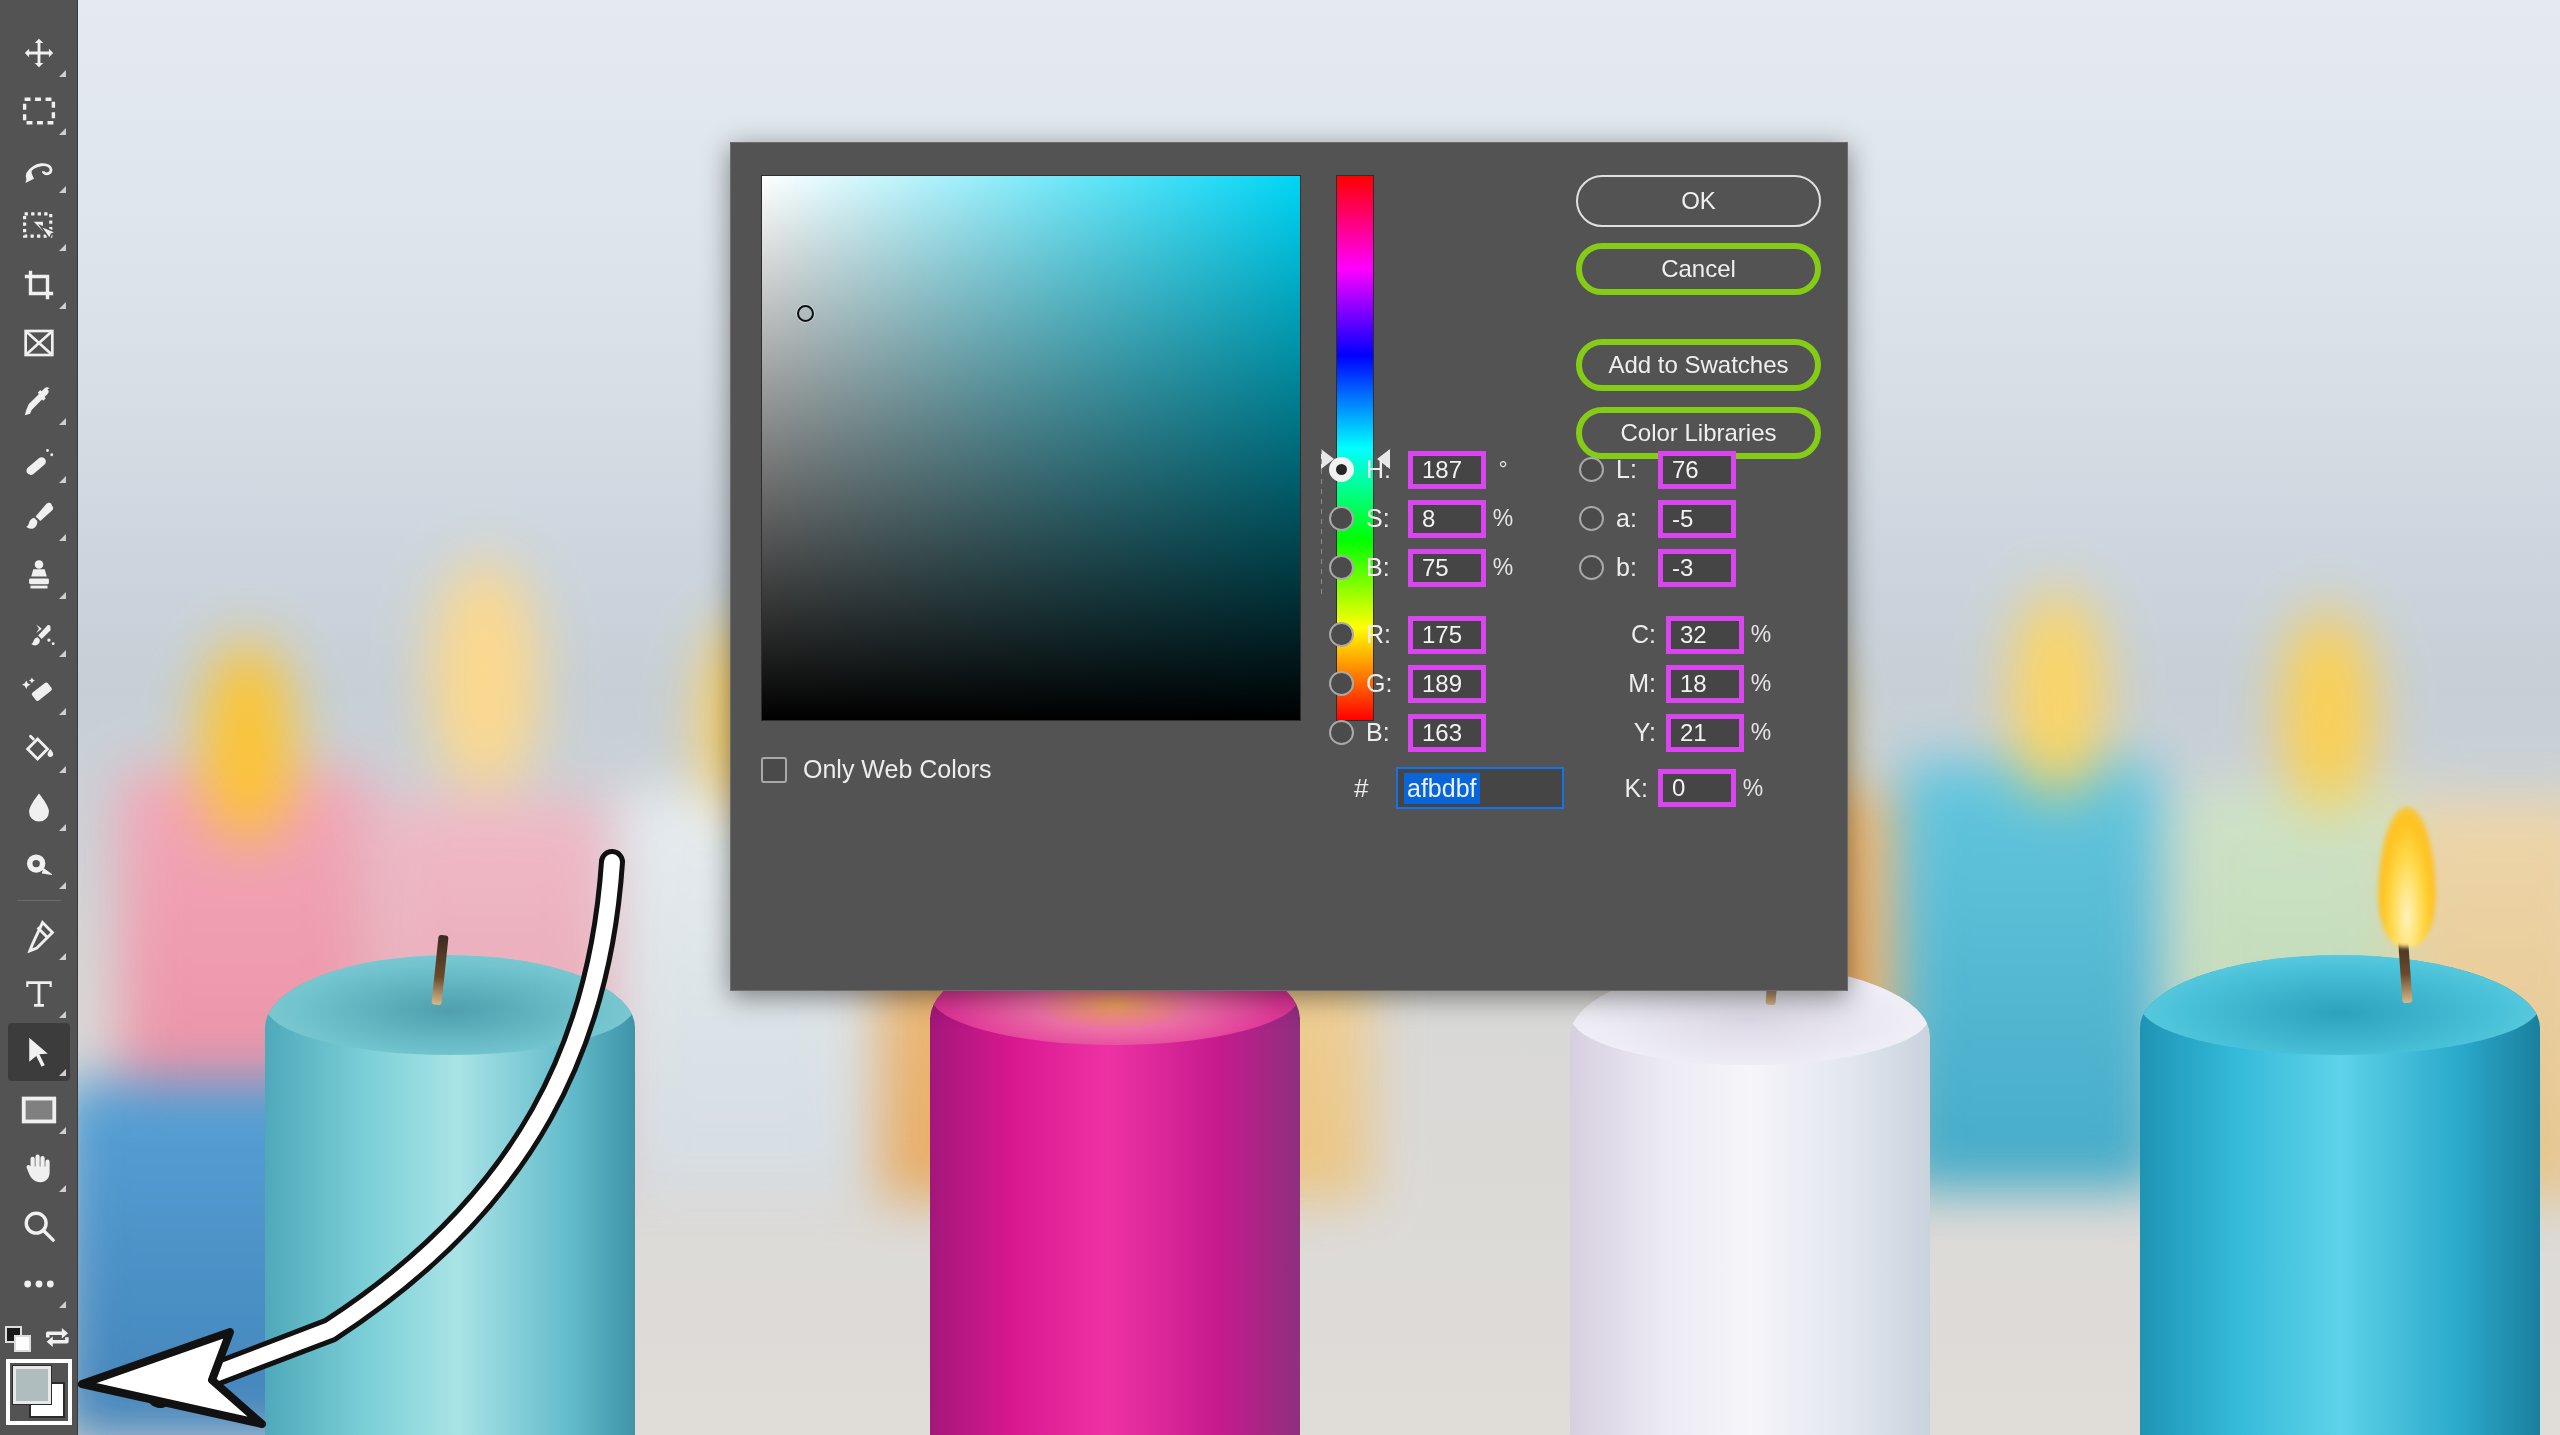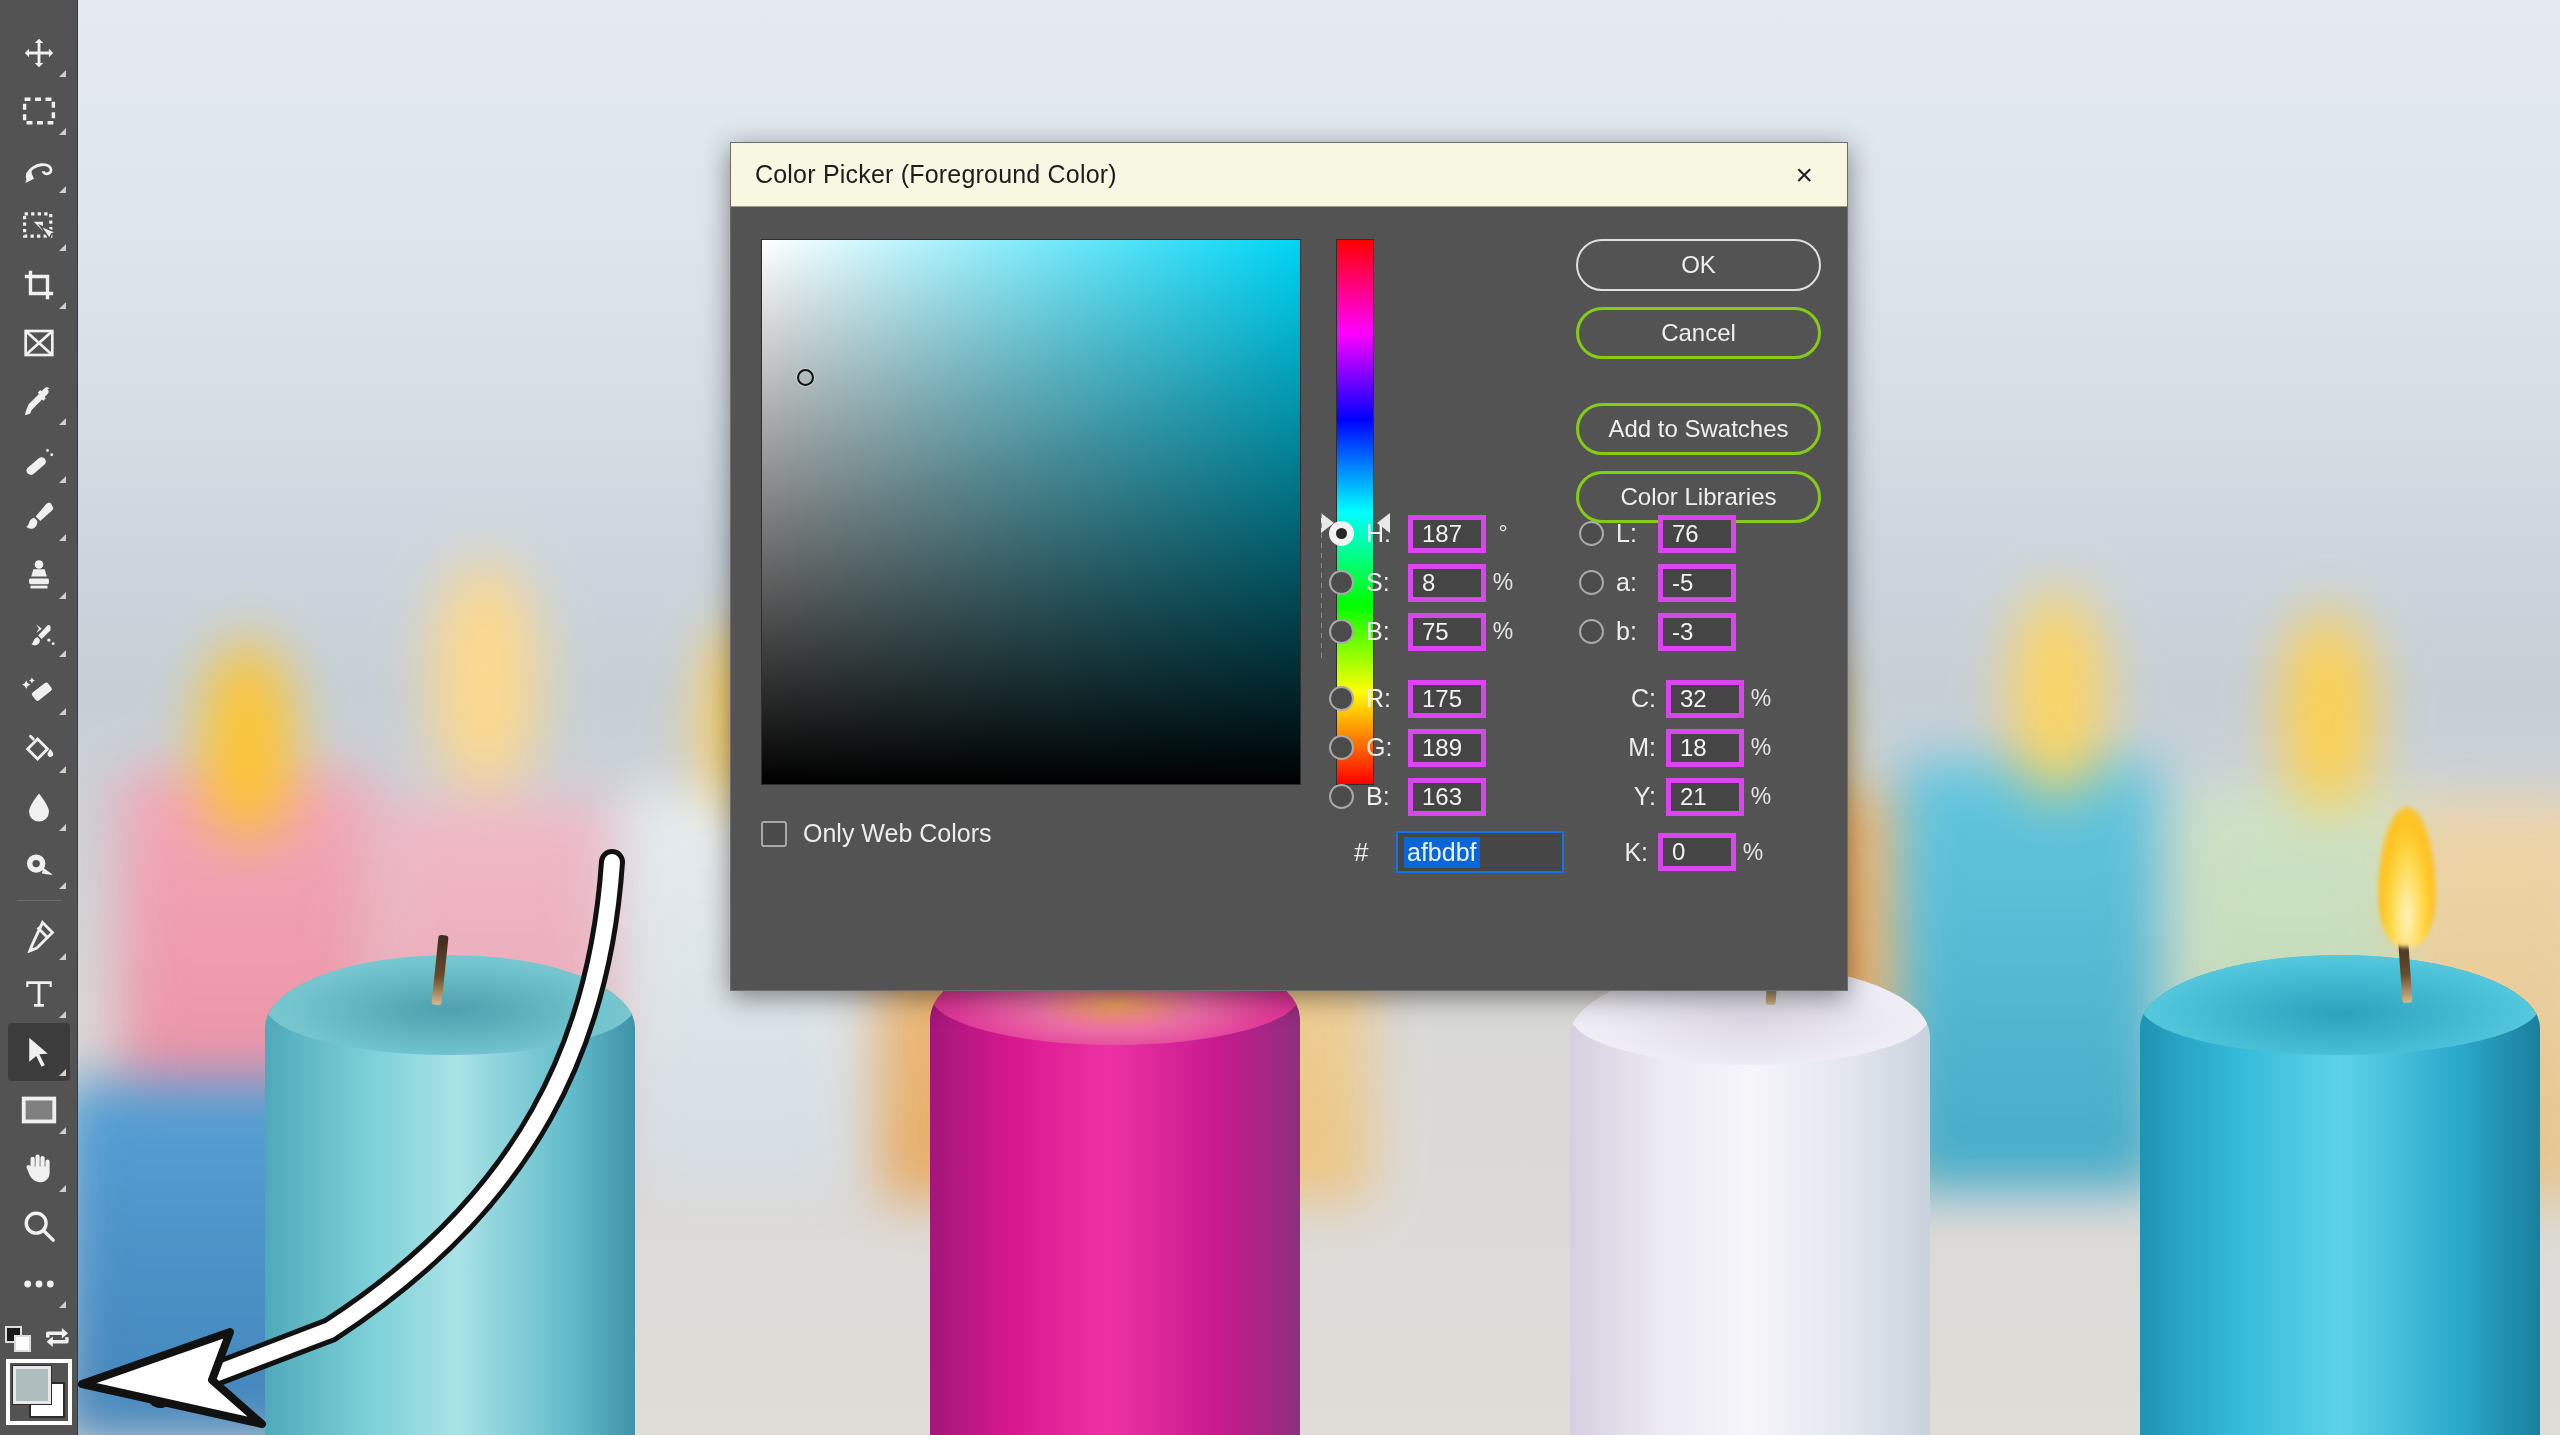--- a/index.html
+++ b/index.html
@@ -129,21 +129,21 @@
   #wc-label { color:#ededed; font-size:25px; }
 
   
   #rightcol { position:absolute; left:620px; top:32px; width:470px; }
 
   #btns { display:flex; flex-direction:column; gap:16px; align-items:flex-end; }
   .pbtn {
     width:245px; height:52px; border-radius:26px;
     background:#535353; color:#efefef; font-size:24px;
     display:flex; align-items:center; justify-content:center;
-    border:3px solid #84cc16; cursor:pointer;
+    border:6px solid #84cc16; cursor:pointer;
   }
   .pbtn.primary { border:2px solid #e0e0e0;text-align:center; }
 
   
   #preview { position:absolute; left:0; top:12px; width:200px; }
   .pv-label { text-align:center; color:#e6e6e6; font-size:25px; letter-spacing:.3px; }
   #pv-stack { position:relative; width:122px; margin:8px auto 6px; }
   #pv-new { width:122px; height:122px; border:2px solid #2a2a2a; }
   #pv-icons { position:absolute; left:128px; top:64px; width:46px; }
   #gamut-icon { width:36px; height:36px; }
@@ -448,24 +448,20 @@
   </div>
 
   <svg id="arrow" viewBox="0 0 2560 1435">
     <path d="M612 862 C 600 1040, 530 1200, 330 1330 L 160 1395" fill="none" stroke="#111111" stroke-width="26" stroke-linecap="round"></path>
     <path d="M612 862 C 600 1040, 530 1200, 330 1330 L 160 1395" fill="none" stroke="#ffffff" stroke-width="16" stroke-linecap="round"></path>
     <path d="M82 1384 L 230 1332 L 212 1380 L 262 1424 Z" fill="#ffffff" stroke="#111111" stroke-width="8" stroke-linejoin="round"></path>
   </svg>
 
   <div id="dialog">
 
-    <div id="titlebar">
-      <div id="title-text">Color Picker (Foreground Color)</div>
-      <div id="close-x">×</div>
-    </div>
 
     <div id="dlg-body">
 
       <div id="sbwrap">
         <div id="sbfield" style="background-color: rgb(0, 213, 245);">
           <div id="sb-marker" style="left: 35.2px; top: 128.5px;"></div>
         </div>
       </div>
 
       <div id="huewrap">

